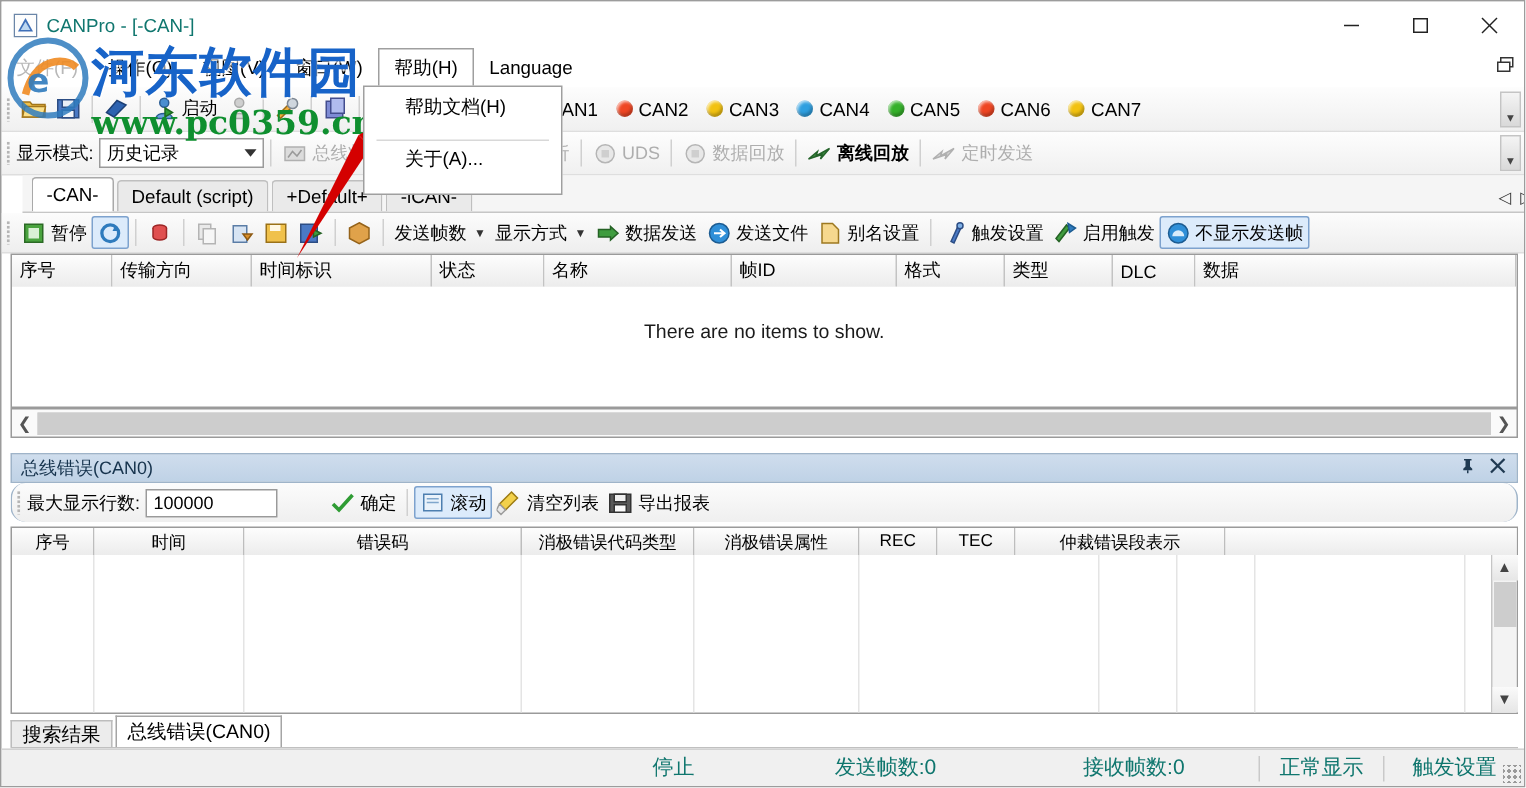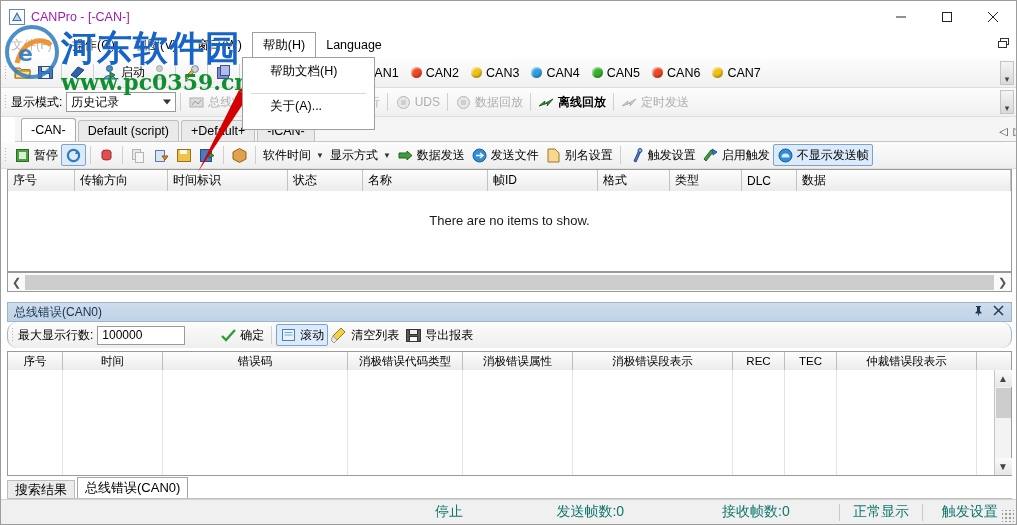--- a/index.html
+++ b/index.html
@@ -23,21 +23,21 @@
   .titlebar {
     position: absolute; left: 0; top: 0; width: 1015px; height: 31px;
     background: #ffffff;
     display: flex; align-items: center;
   }
   .title-icon {
     width: 16px; height: 16px; margin-left: 8px; margin-right: 6px;
     position: relative; flex: none;
   }
   .title-icon svg { display:block; }
-  .title-text { font-size: 12.5px; color: #a21caf; white-space: nowrap; }
+  .title-text { font-size: 12.5px; color: #0f766e; white-space: nowrap; }
   .win-buttons { margin-left: auto; display: flex; height: 31px; }
   .win-btn {
     width: 46px; height: 31px; display: flex; align-items: center; justify-content: center;
     color: #333;
   }
   .win-btn svg { display: block; }
 
   
   .menubar {
     position: absolute; left: 0; top: 31px; width: 1015px; height: 26px;
@@ -523,21 +523,21 @@
         </svg>
     </div>
     <div class="tb-sep"></div>
     <div class="tb-btn">
       <svg class="ic" viewBox="0 0 17 17">
           <path d="M8.5 1.5 L15 5 v7 L8.5 15.5 L2 12 V5 Z" fill="#e0a24a" stroke="#95631a"></path>
         </svg>
     </div>
     <div class="tb-sep"></div>
     <div class="tb-btn">
-      <span class="tb-label">软件时间</span>
+      <span class="tb-label">发送帧数</span>
       <span class="caret">▼</span>
     </div>
     <div class="tb-btn">
       <span class="tb-label">显示方式</span>
       <span class="caret">▼</span>
     </div>
     <div class="tb-btn">
       <svg class="ic" viewBox="0 0 17 17">
           <path d="M2 6 h8 V4 l5 4.5 L10 13 v-2 H2 Z" fill="#3f9c3f" stroke="#256225"></path>
         </svg>
@@ -659,21 +659,20 @@
     </div>
   </div>
 
   <div class="err-grid">
     <div class="err-head">
       <div class="eh" style="width:55px">序号</div>
       <div class="eh" style="width:100px">时间</div>
       <div class="eh" style="width:185px">错误码</div>
       <div class="eh" style="width:115px">消极错误代码类型</div>
       <div class="eh" style="width:110px">消极错误属性</div>
-      <div class="eh" style="width:160px">消极错误段表示</div>
       <div class="eh" style="width:52px">REC</div>
       <div class="eh" style="width:52px">TEC</div>
       <div class="eh" style="width:140px">仲裁错误段表示</div>
       <div class="eh" style="flex:1; border-right:none"></div>
     </div>
     <div class="err-body">
       <div class="err-cols">
         <div class="ec" style="width:55px"></div>
         <div class="ec" style="width:100px"></div>
         <div class="ec" style="width:185px"></div>

